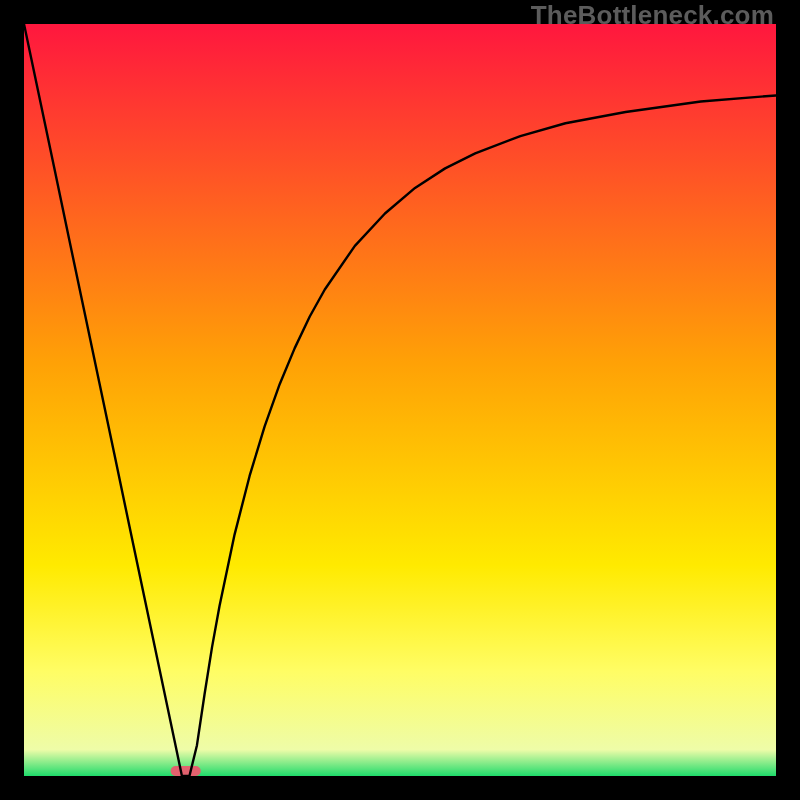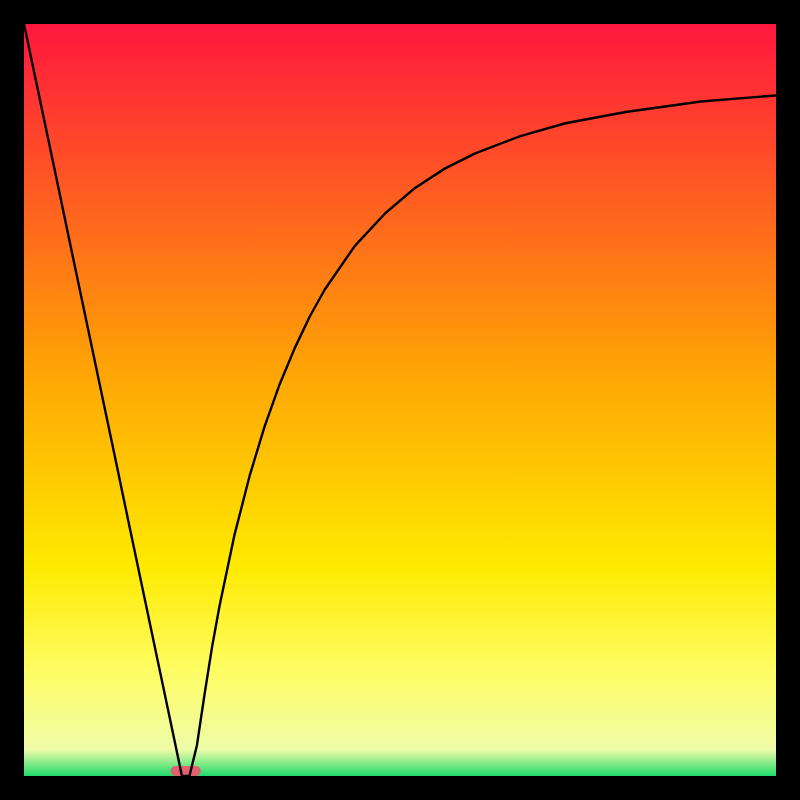--- a/index.html
+++ b/index.html
@@ -35,20 +35,21 @@
     height: 752px;
   }
   .plot svg {
     display: block;
   }
 </style>
 </head>
 <body>
 
 <div class="outer">
+  <div class="watermark">TheBottleneck.com</div>
 
   <div class="plot">
     <svg id="chart-svg" width="752" height="752" viewBox="0 0 752 752">
       <defs>
         <linearGradient id="bg-grad" x1="0" y1="0" x2="0" y2="1">
             <stop offset="0%" stop-color="#ff173e"></stop>
             <stop offset="45%" stop-color="#ffa106"></stop>
             <stop offset="72%" stop-color="#ffea00"></stop>
             <stop offset="86%" stop-color="#fffd64"></stop>
             <stop offset="96.5%" stop-color="#eefca8"></stop>

